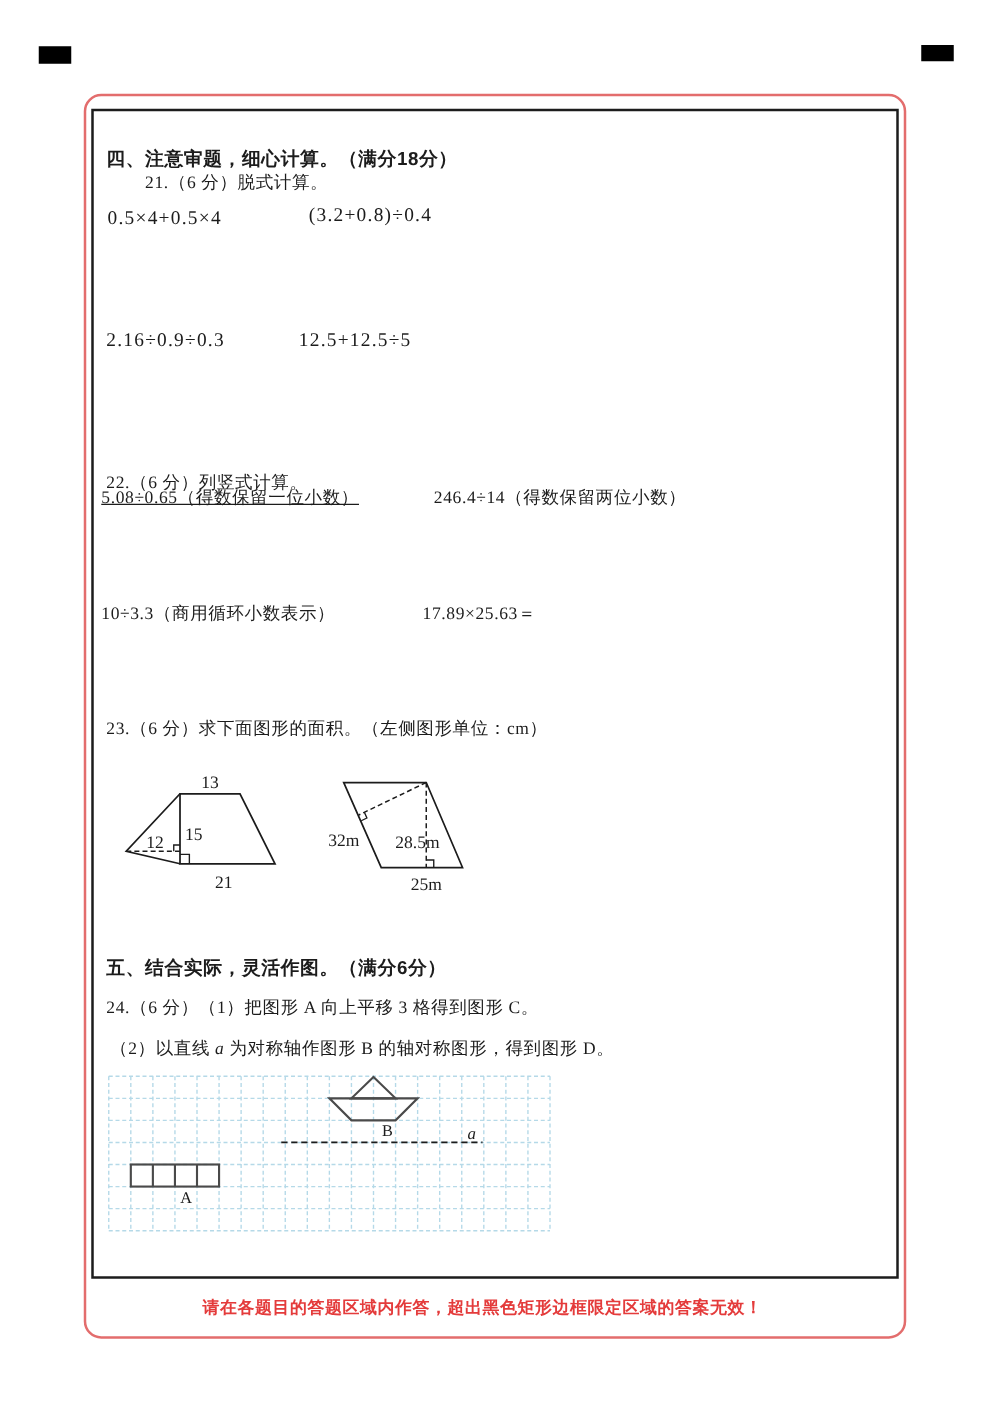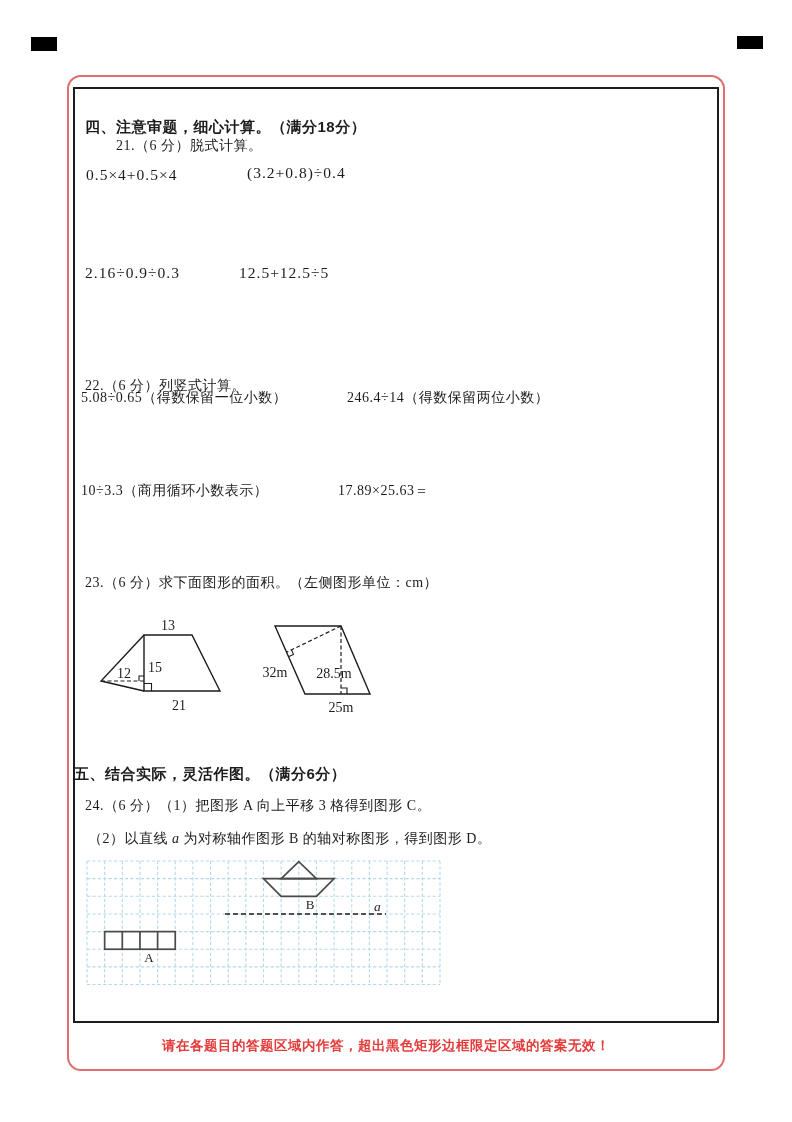--- a/index.html
+++ b/index.html
@@ -46,21 +46,21 @@
 
 <div class="abs sec-title" style="left:85px;top:98px;margin-top:20px;">四、注意审题，细心计算。（满分18分）</div>
 
 <div class="abs cn" style="left:85px;top:137px;margin-left:31px;">21.（6 分）脱式计算。</div>
 <div class="abs math" style="left:86px;top:166px;">0.5×4+0.5×4</div>
 <div class="abs math" style="left:247px;top:164px;">(3.2+0.8)÷0.4</div>
 <div class="abs math" style="left:85px;top:264px;">2.16÷0.9÷0.3</div>
 <div class="abs math" style="left:239px;top:264px;">12.5+12.5÷5</div>
 
 <div class="abs cn" style="left:85px;top:353px;margin-top:24px;">22.（6 分）列竖式计算。</div>
-<div class="abs cn" style="left:81px;top:389px;">5.08÷0.65（得数保留一位小数）</div>
+<div class="abs cn" style="left:81px;top:389px;text-decoration:underline;">5.08÷0.65（得数保留一位小数）</div>
 <div class="abs cn" style="left:347px;top:389px;">246.4÷14（得数保留两位小数）</div>
 <div class="abs cn" style="left:81px;top:482px;">10÷3.3（商用循环小数表示）</div>
 <div class="abs cn" style="left:338px;top:482px;">17.89×25.63＝</div>
 
 <div class="abs cn" style="left:85px;top:574px;">23.（6 分）求下面图形的面积。（左侧图形单位：cm）</div>
 
 <svg class="abs" style="left:90px;top:612px;" width="310" height="112" viewBox="0 0 310 112">
 
   <g>
     <polygon class="shape" points="54,23 102,23 130,79 54,79"></polygon>
@@ -79,21 +79,21 @@
     <line class="dash" x1="251" y1="14" x2="197" y2="40"></line>
     <polyline class="ra" points="199,44.6 203.5,42.4 201.5,37.8"></polyline>
     <line class="dash" x1="251" y1="14" x2="251" y2="82"></line>
     <polyline class="ra" points="251,76 257,76 257,82"></polyline>
     <text x="185" y="65" font-size="14" text-anchor="middle">32m</text>
     <text x="244" y="66" font-size="14" text-anchor="middle">28.5m</text>
     <text x="251" y="100" font-size="14" text-anchor="middle">25m</text>
   </g>
 </svg>
 
-<div class="abs sec-title" style="left:74px;top:765px;">五、结合实际，灵活作图。（满分6分）</div>
+<div class="abs sec-title" style="left:85px;top:765px;">五、结合实际，灵活作图。（满分6分）</div>
 <div class="abs cn" style="left:85px;top:797px;">24.（6 分）（1）把图形 A 向上平移 3 格得到图形 C。</div>
 <div class="abs cn" style="left:88px;top:830px;">
   <span>（2）以直线 </span><i>a</i><span> 为对称轴作图形 B 的轴对称图形，得到图形 D。</span>
 </div>
 
 <svg class="abs" style="left:87px;top:861px;overflow:visible;" width="354" height="125" viewBox="0 0 354 125">
   <g id="gridlines">
       <line x1="0" y1="0" x2="0" y2="123.54999999999998" stroke="#b5d9e8" stroke-width="1.1" stroke-dasharray="3.2 2.2"></line>
       <line x1="17.65" y1="0" x2="17.65" y2="123.54999999999998" stroke="#b5d9e8" stroke-width="1.1" stroke-dasharray="3.2 2.2"></line>
       <line x1="35.3" y1="0" x2="35.3" y2="123.54999999999998" stroke="#b5d9e8" stroke-width="1.1" stroke-dasharray="3.2 2.2"></line>

